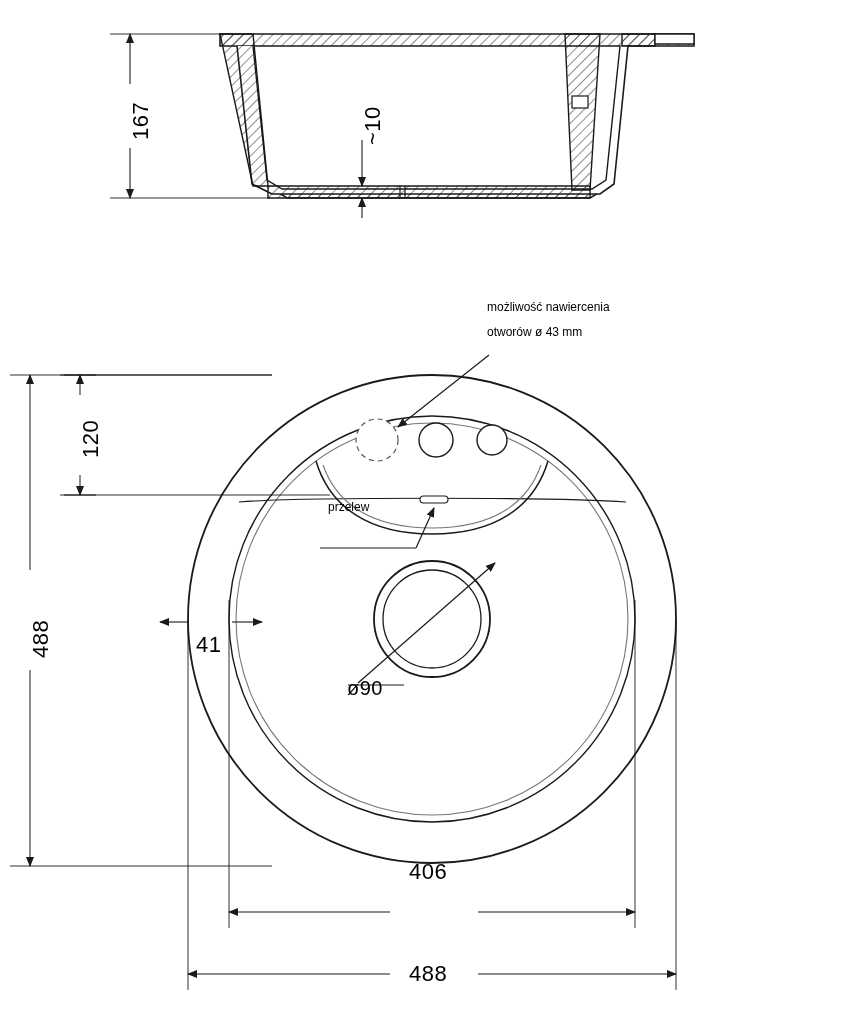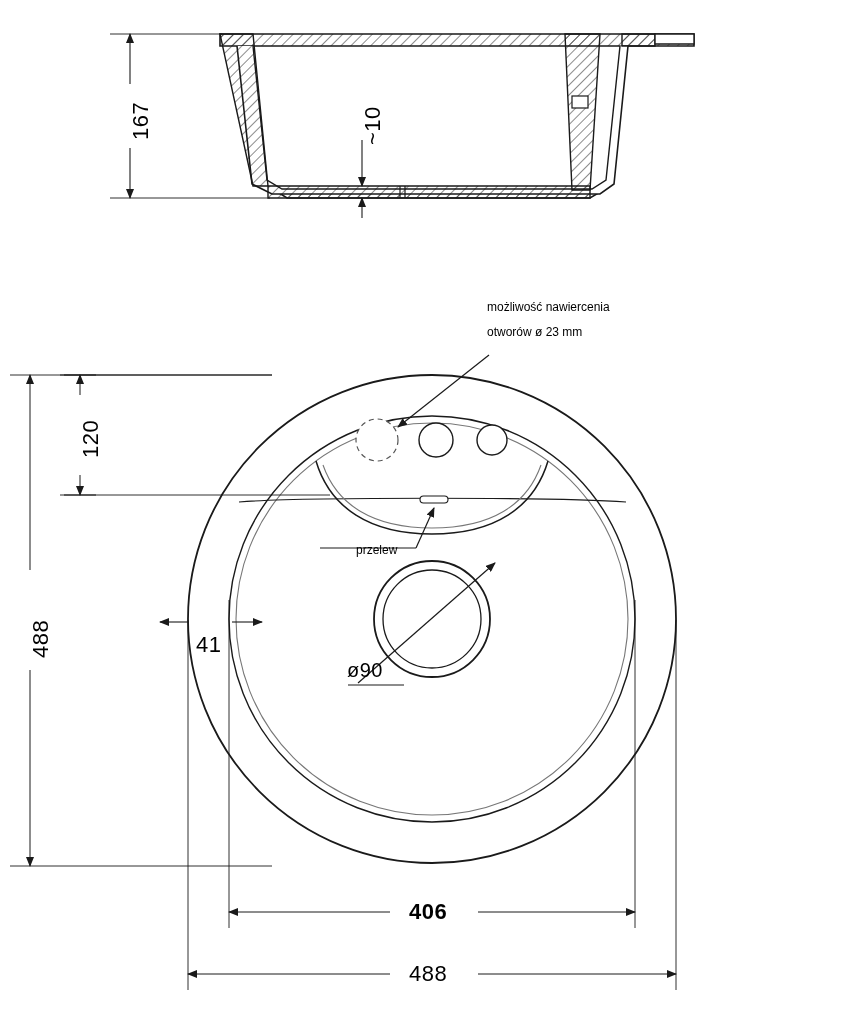--- a/index.html
+++ b/index.html
@@ -167,29 +167,29 @@
       <line x1="188" y1="974" x2="390" y2="974" marker-start="url(#arrStart)"></line>
       <line x1="478" y1="974" x2="676" y2="974" marker-end="url(#arrEnd)"></line>
     </g>
   </svg>
 
   <div class="lbl dim-num rot90" style="left:128px; top:140px;">167</div>
 
   <div class="lbl dim-num rot90" style="left:360px; top:145px;">~10</div>
 
   <div class="lbl note" style="left:487px; top:301px;">możliwość nawiercenia</div>
-  <div class="lbl note" style="left:487px; top:326px;">otworów ø 23 mm</div>
+  <div class="lbl note" style="left:487px; top:326px;">otworów ø 43 mm</div>
 
-  <div class="lbl note" style="left:328px; top:544px;margin-left:28px;">przelew</div>
+  <div class="lbl note" style="left:328px; top:501px;">przelew</div>
 
   <div class="lbl dim-num rot90" style="left:28px; top:658px;">488</div>
 
   <div class="lbl dim-num rot90" style="left:78px; top:458px;">120</div>
 
   <div class="lbl dim-num" style="left:196px; top:632px;">41</div>
 
-  <div class="lbl dim-num" style="left:347px; top:659px; font-size:20px;">ø90</div>
+  <div class="lbl dim-num" style="left:347px; top:677px; font-size:20px;">ø90</div>
 
-  <div class="lbl dim-num" style="left:409px; top:899px;font-weight:bold;">406</div>
+  <div class="lbl dim-num" style="left:409px; top:859px;">406</div>
 
   <div class="lbl dim-num" style="left:409px; top:961px;">488</div>
 
 </div>
 
 </body></html>

